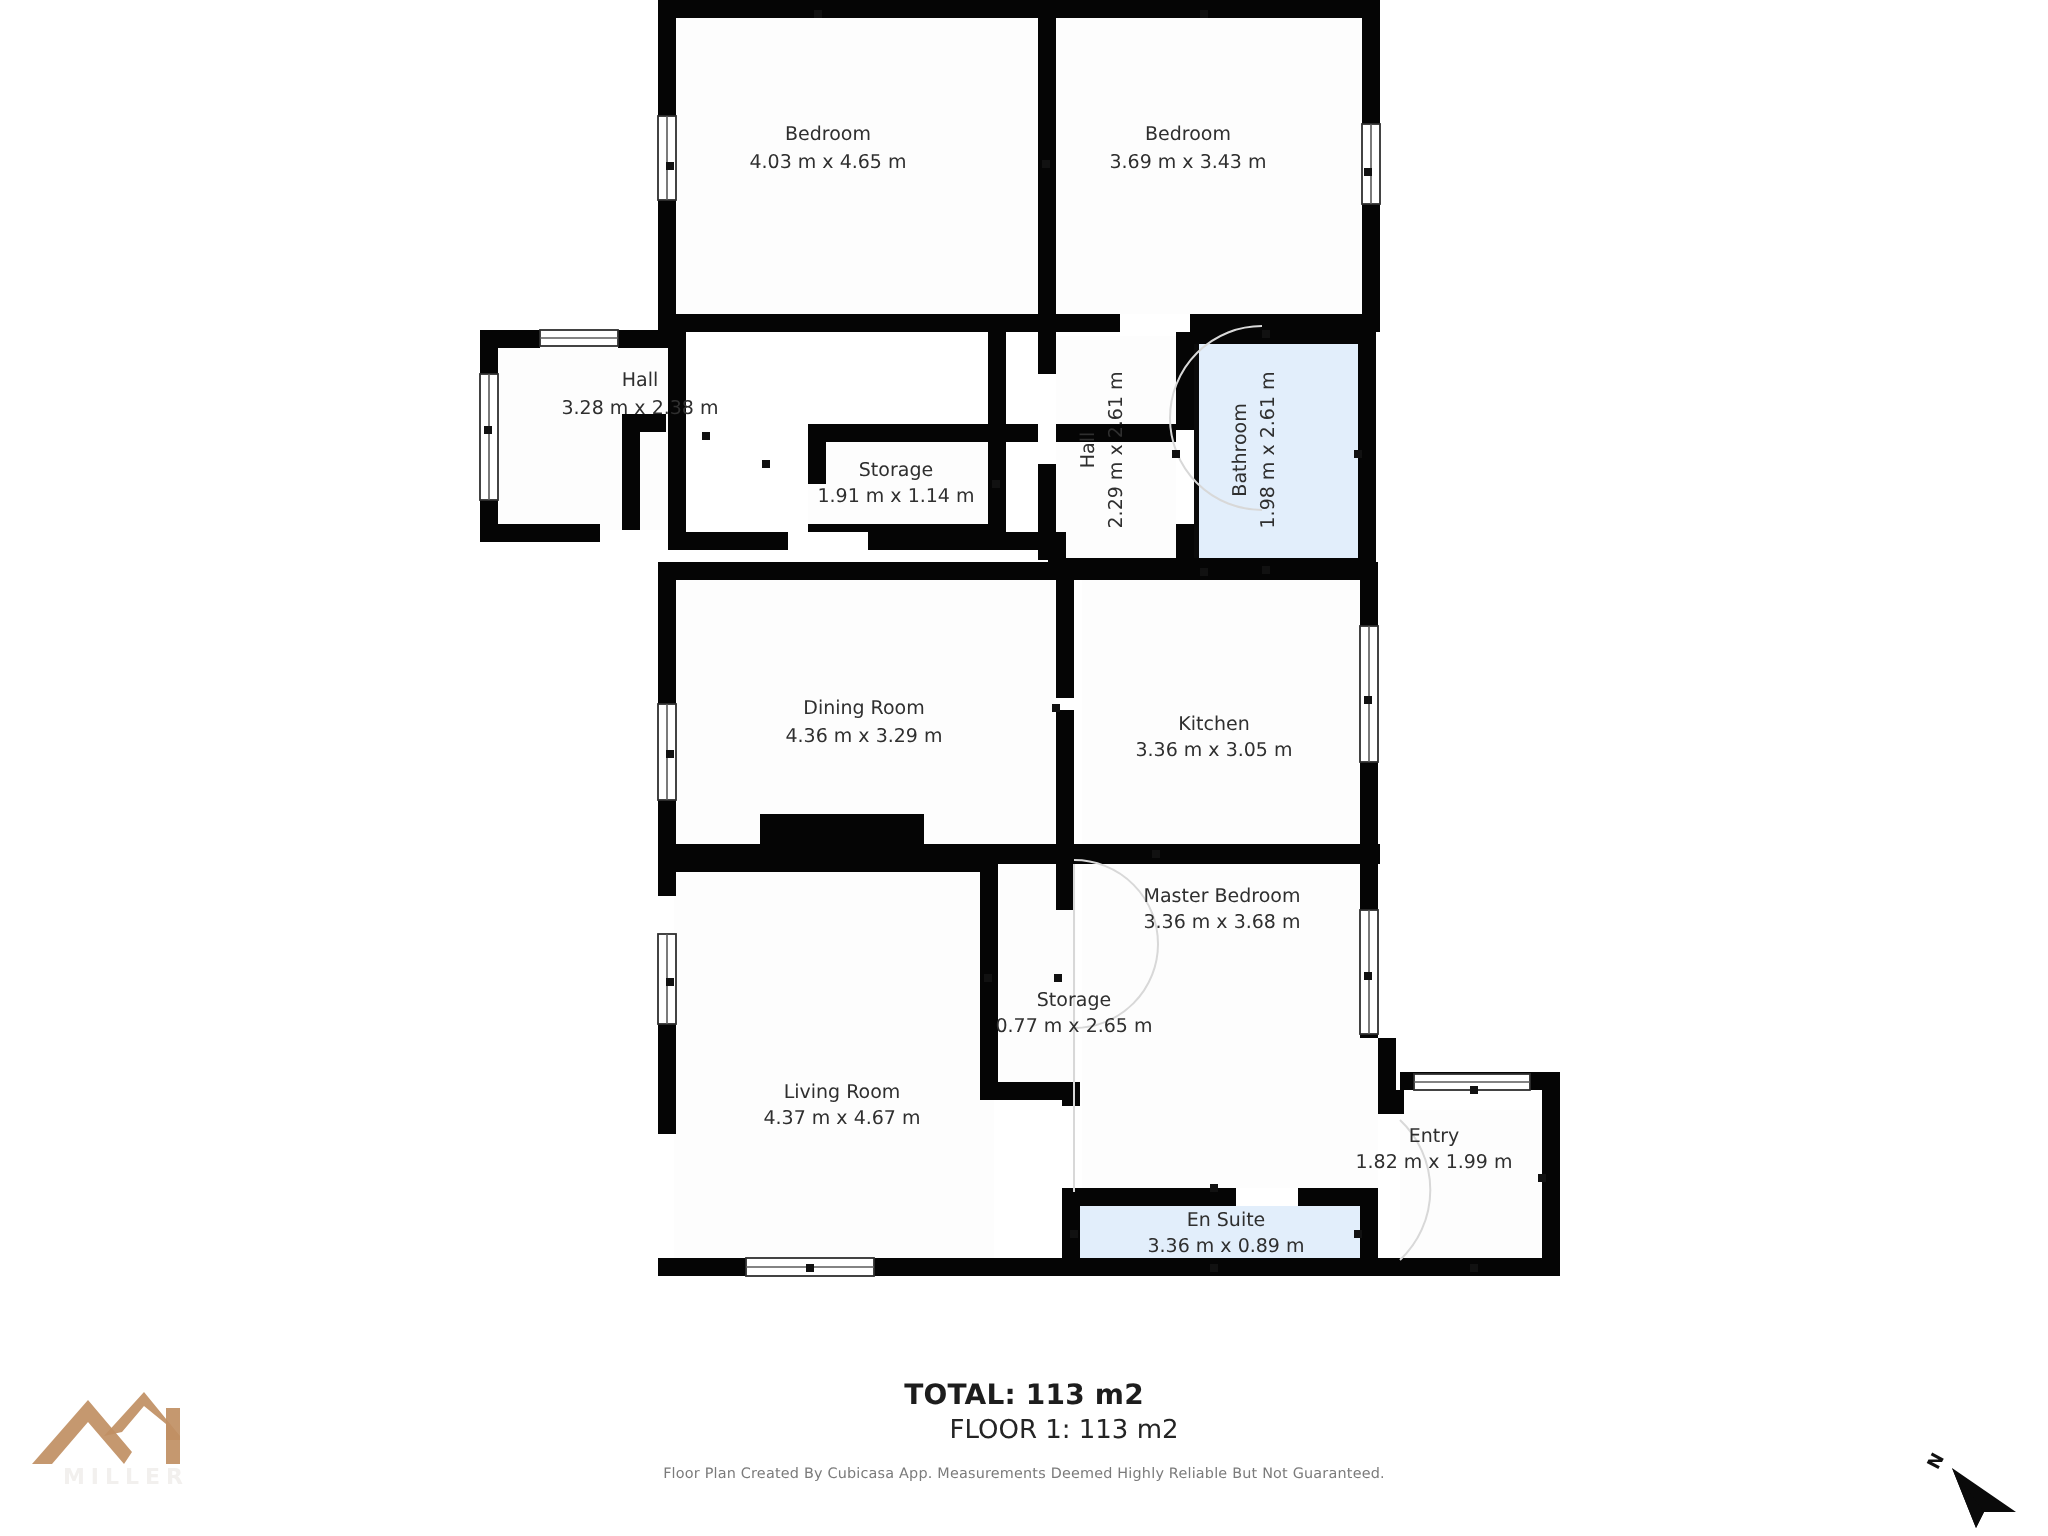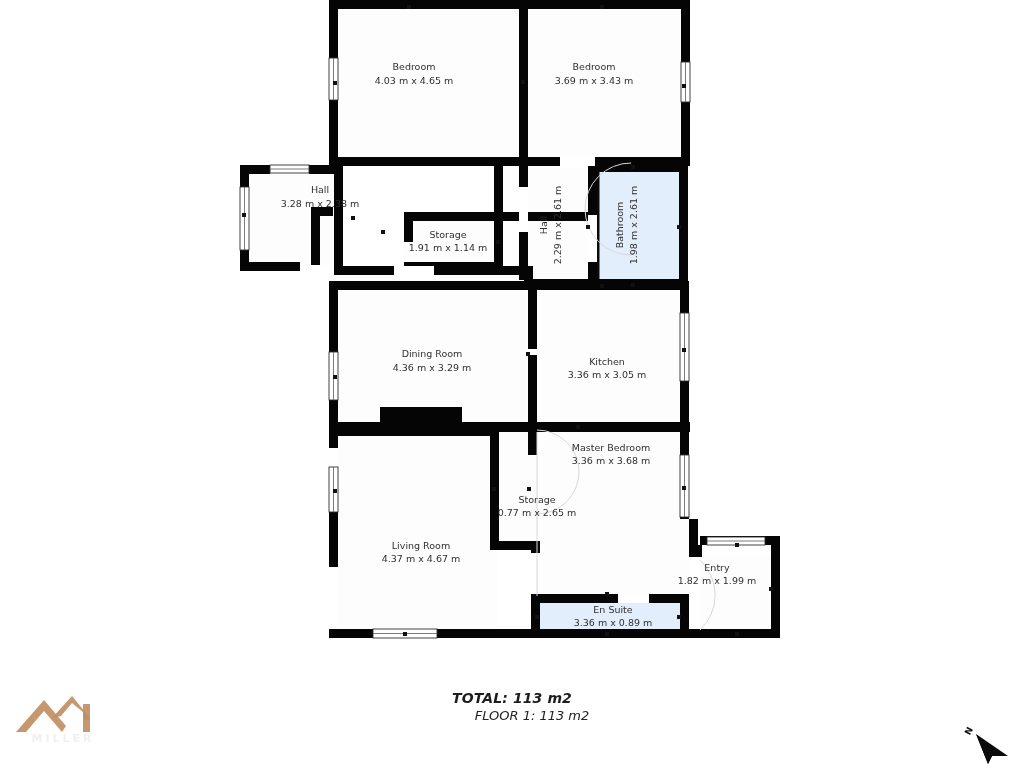--- a/index.html
+++ b/index.html
@@ -55,21 +55,20 @@
   }
 
   
   #footer {
     position: absolute;
     left: 0;
     top: 690px;
     width: 1024px;
     text-align: center;
     line-height: 1.28;
-    font-style: italic;
   }
   #footer .total {
     font-size: 14px;
     font-weight: bold;
     color: #1d1d1d;
     letter-spacing: 0.1px;
   }
   #footer .floorline {
     font-size: 13px;
     color: #242424;
@@ -394,20 +393,21 @@
     <path d="M12 44 L40 12 L62 38 L58 44 L40 23 L22 44 Z" fill="#c08f63" opacity="0.92"></path>
     <path d="M48 30 L68 8 L86 30 L86 44 L79 44 L79 24 L68 15 L57 28 Z" fill="#c08f63" opacity="0.92"></path>
     <rect x="79" y="16" width="7" height="16" fill="#c08f63" opacity="0.92"></rect>
   </svg>
   <div class="brand-text">MILLER</div>
 </div>
 
 <div id="footer">
   <div class="total">TOTAL: 113 m2</div>
   <div class="floorline">FLOOR 1: 113 m2</div>
+  <div class="disclaimer">Floor Plan Created By Cubicasa App. Measurements Deemed Highly Reliable But Not Guaranteed.</div>
 </div>
 
 <div id="compass">
   <div class="n-label">N</div>
   <svg width="56" height="40" viewBox="0 0 56 40" xmlns="http://www.w3.org/2000/svg">
     <path d="M14 8 L46 30 L30 30 L26 38 Z" fill="#0a0a0a"></path>
     <path d="M14 8 L30 30 L26 38 Z" fill="#0a0a0a"></path>
   </svg>
 </div>
 

